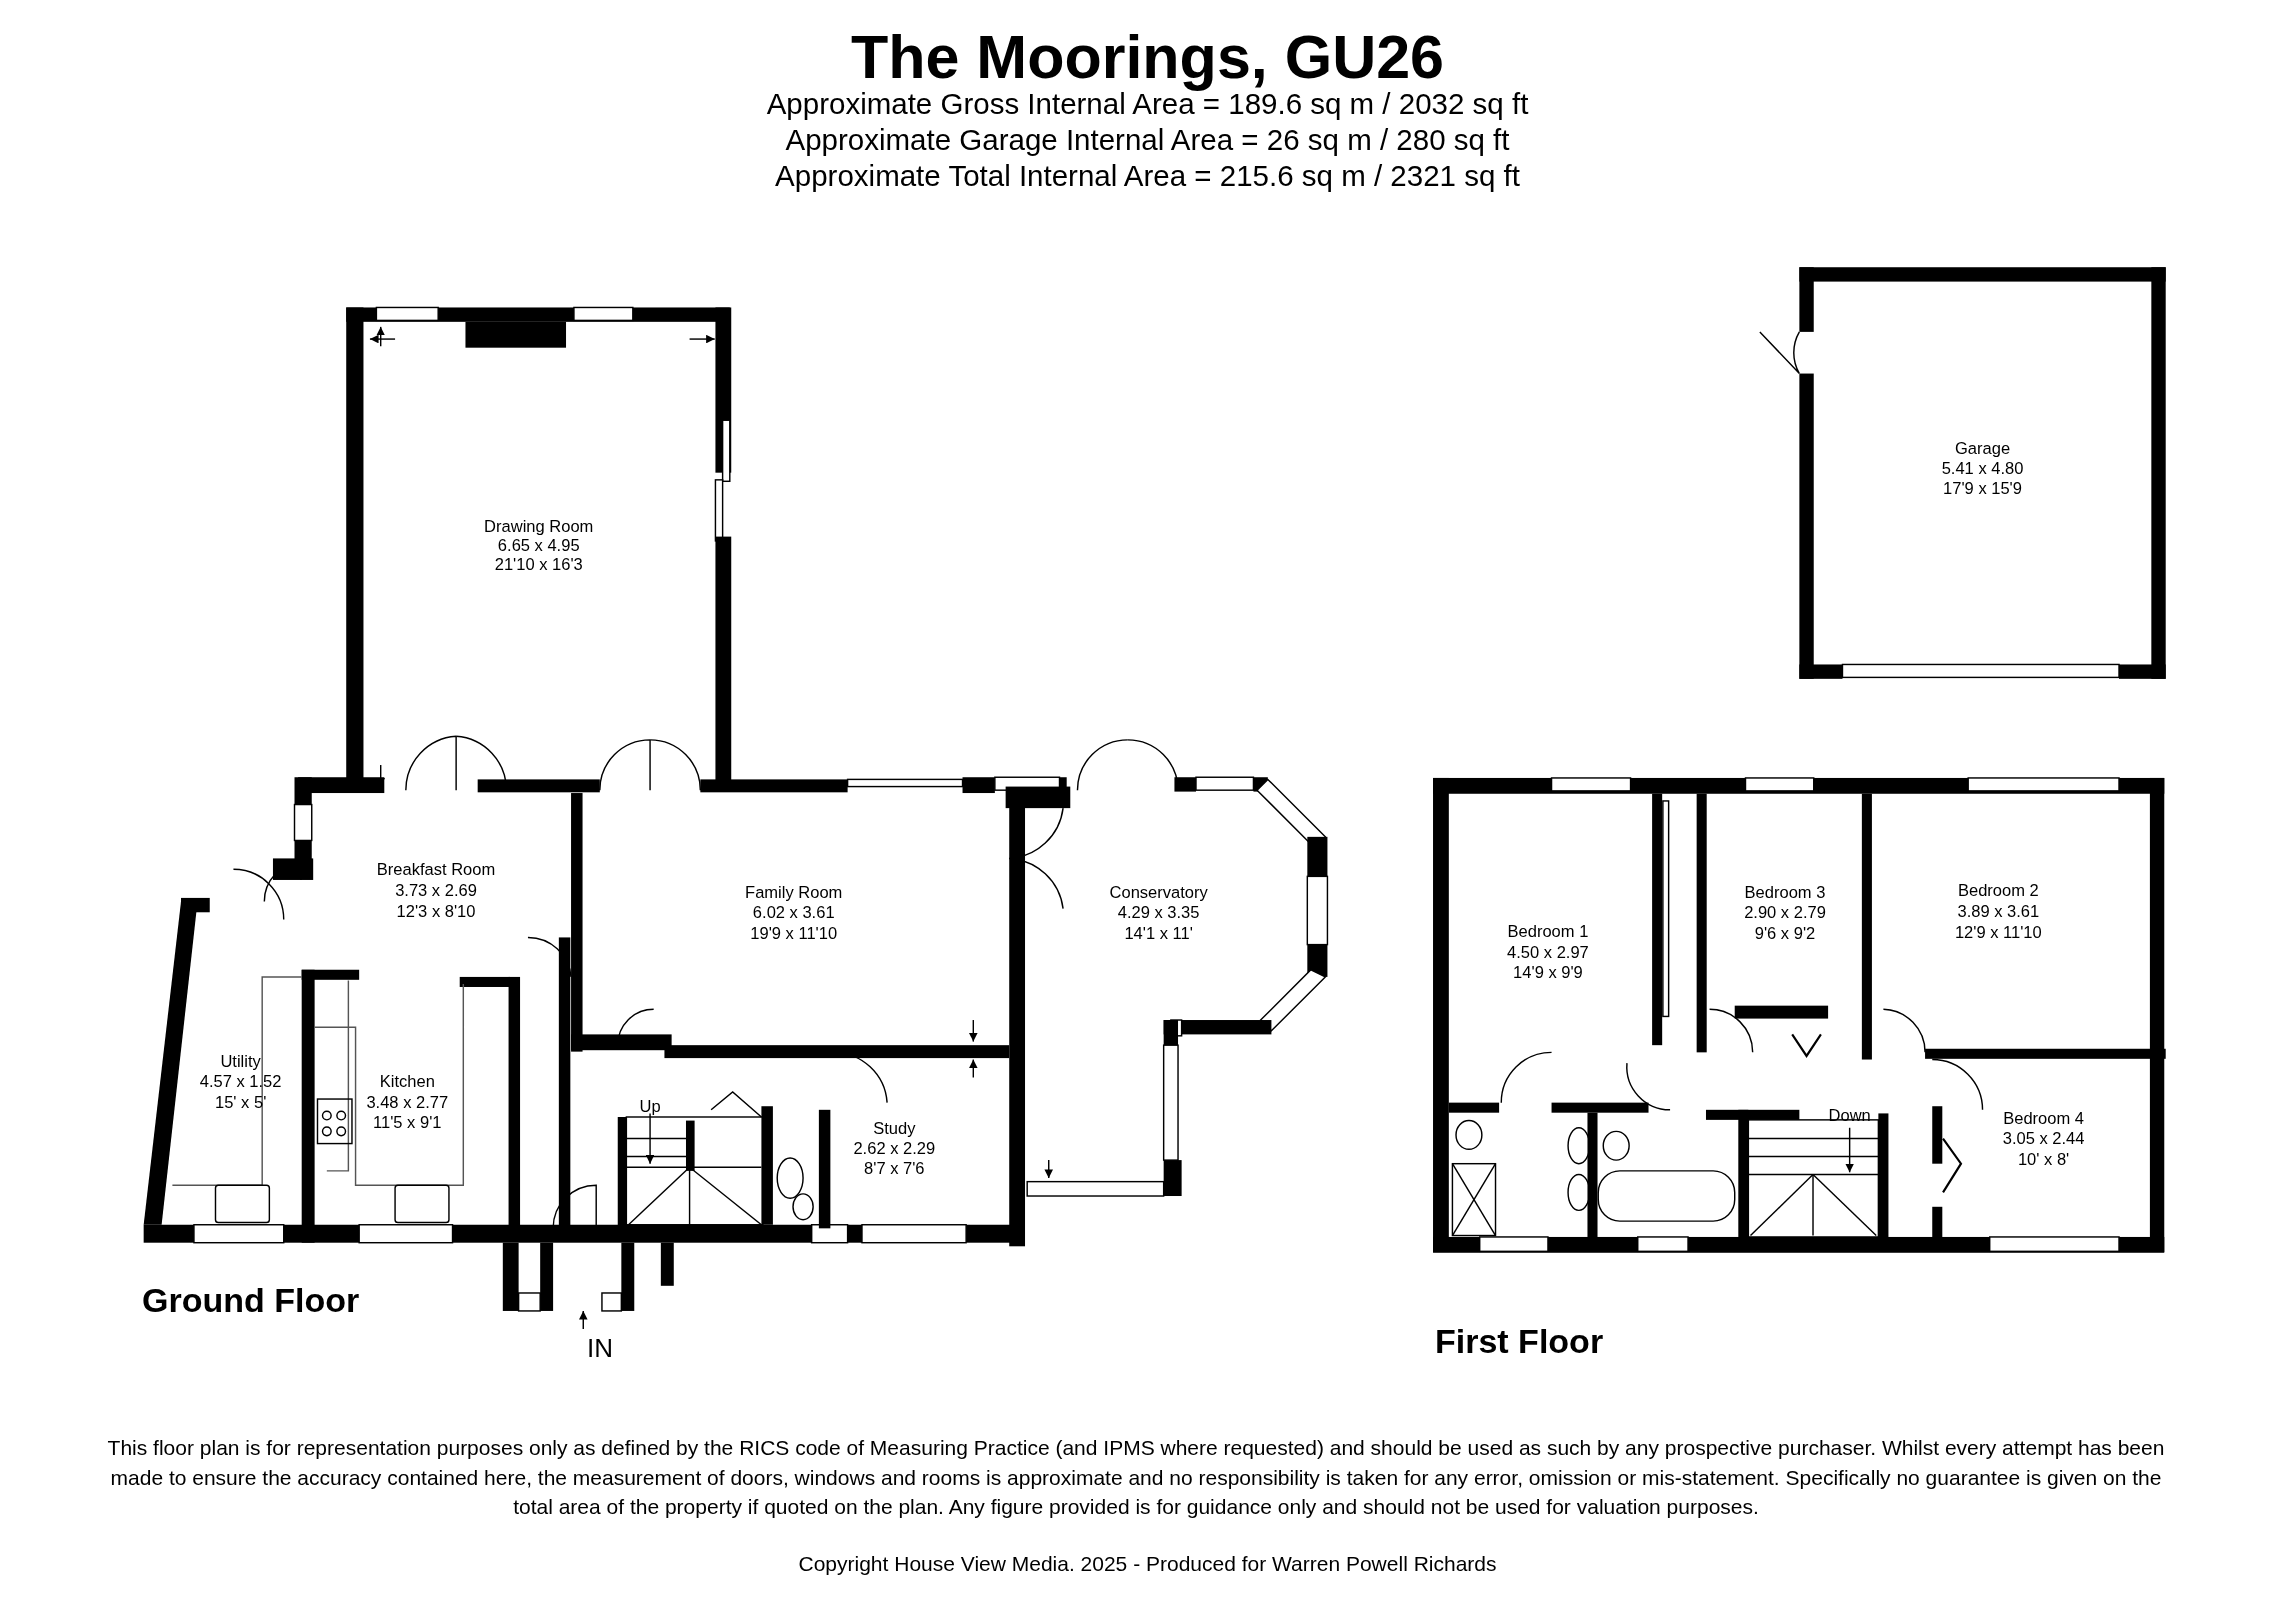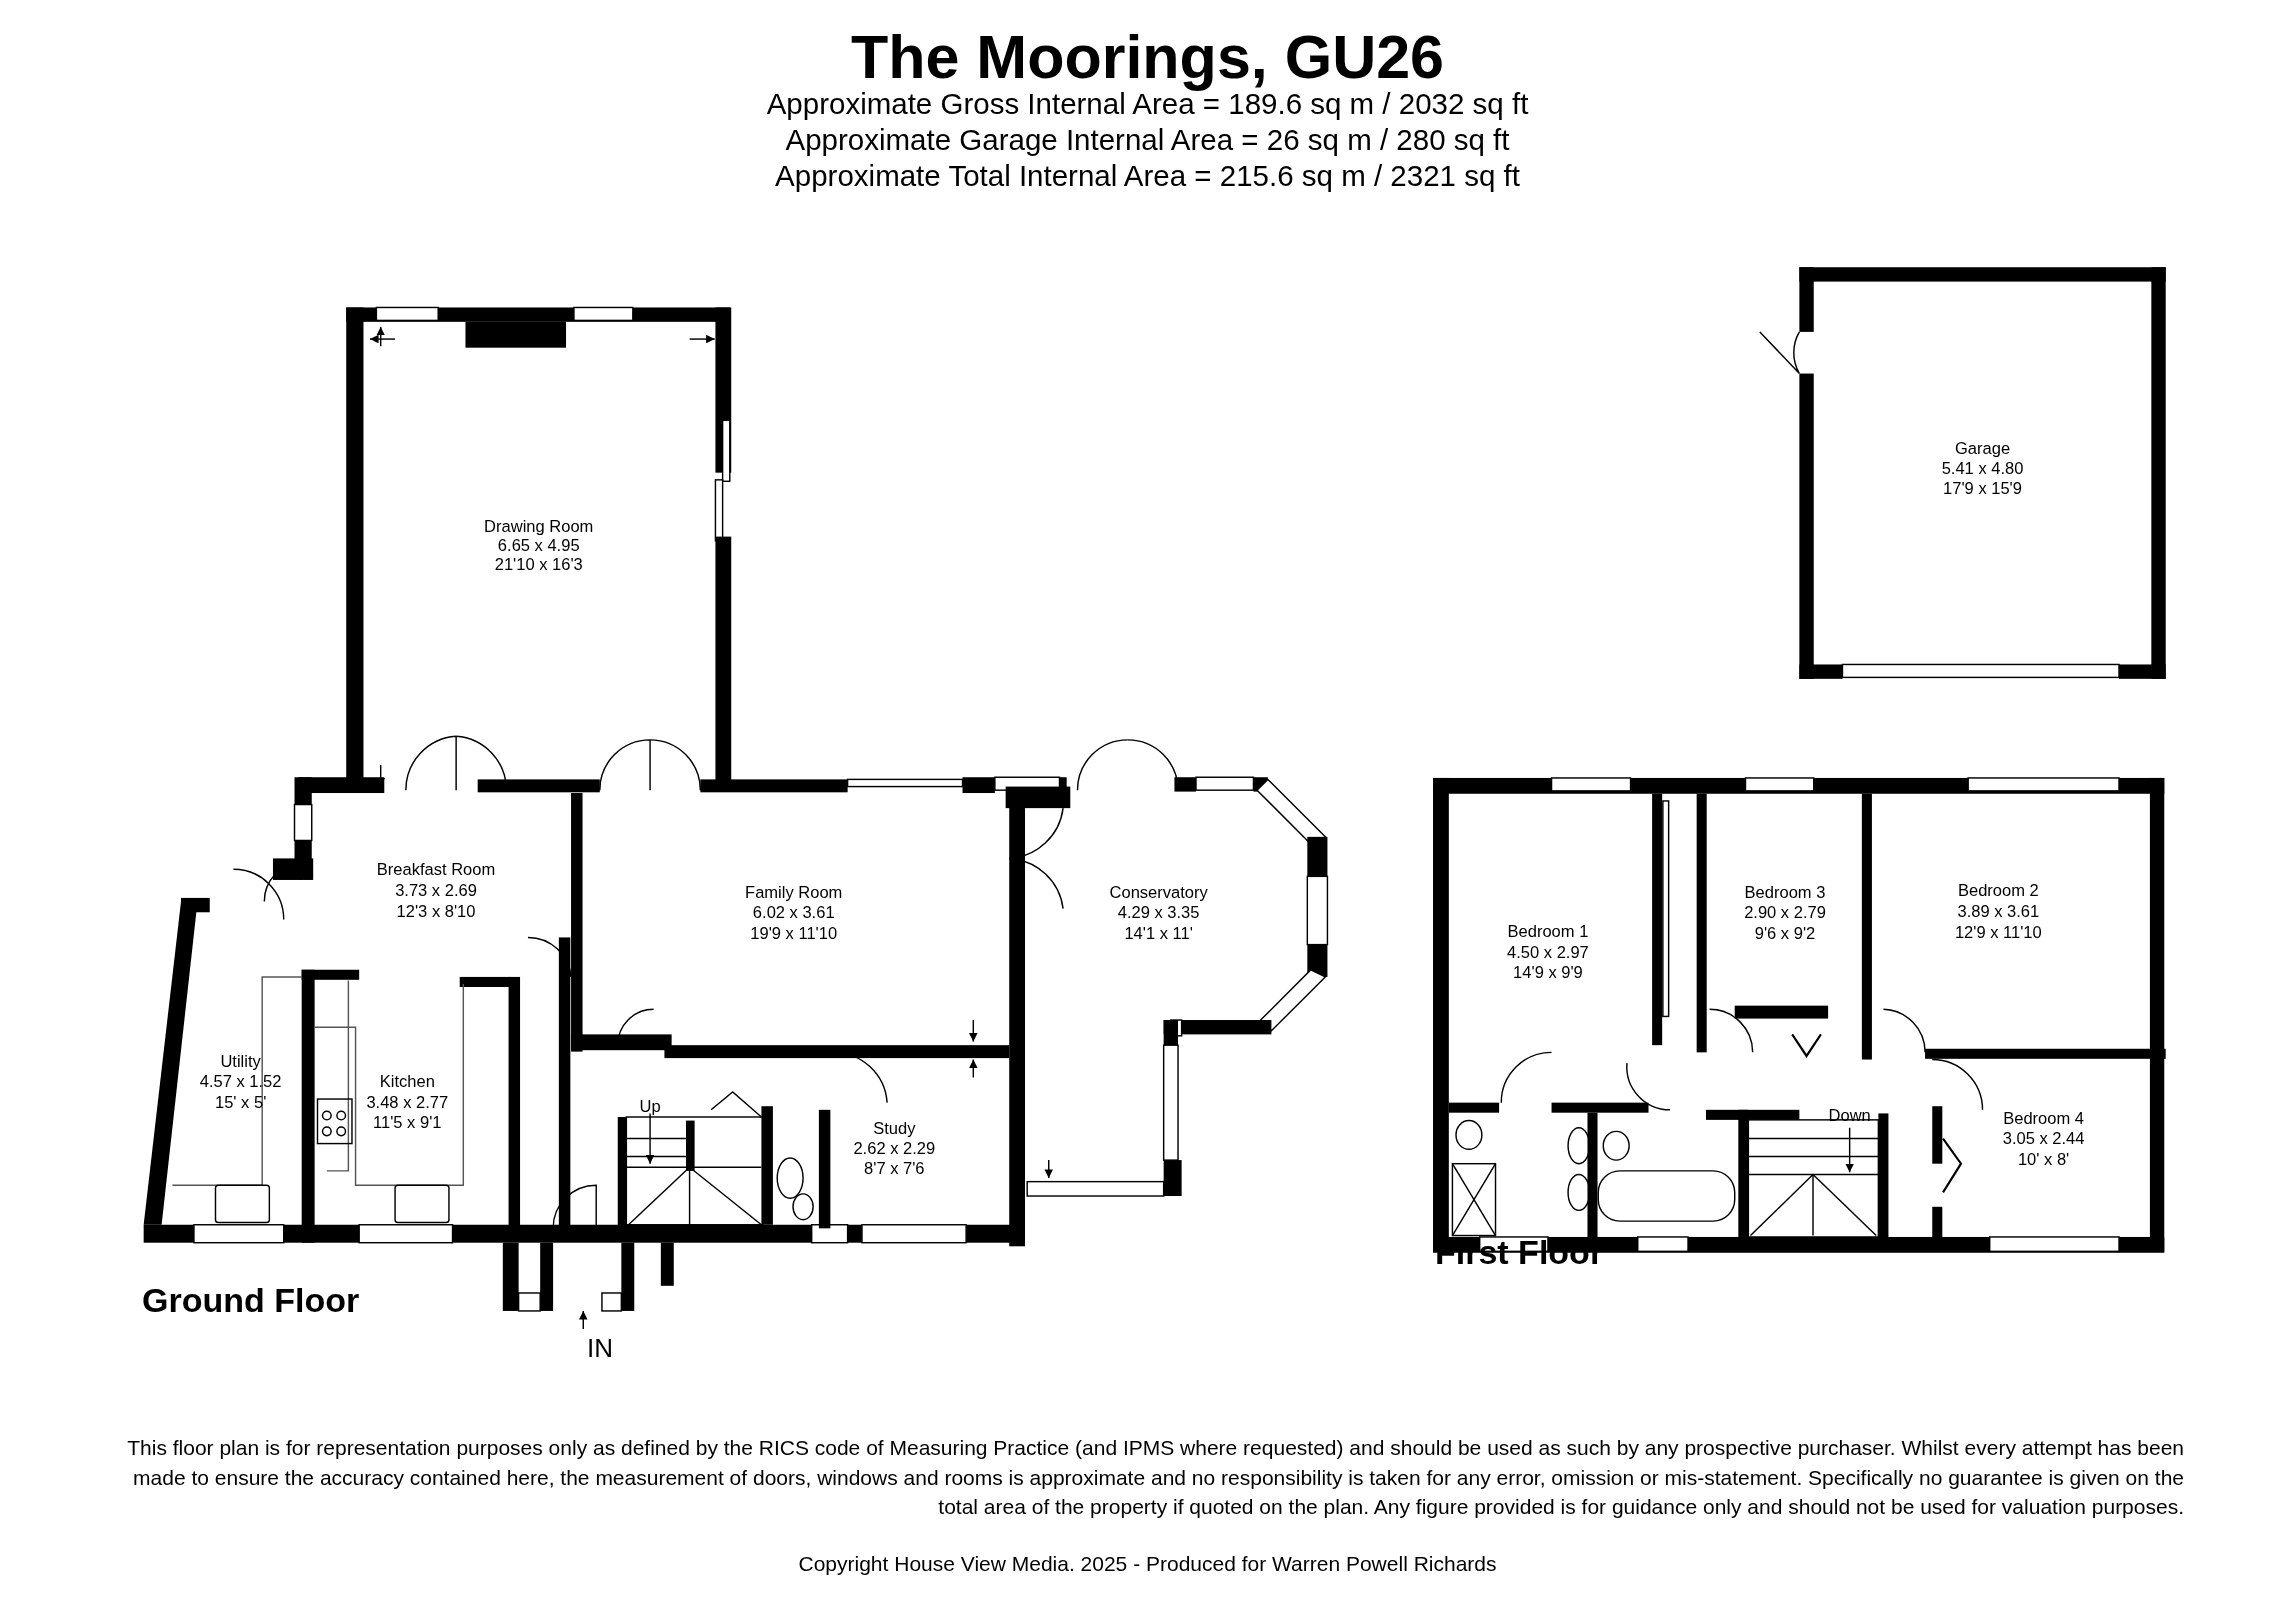--- a/index.html
+++ b/index.html
@@ -9,21 +9,21 @@
   .area-line { font-size: 29.5px; line-height: 36px; }
   svg.plan { position: absolute; left: 0; top: 0; }
   .wall { fill: #000; }
   .win { fill: #fff; stroke: #000; stroke-width: 2; }
   .thin { fill: none; stroke: #000; stroke-width: 2; }
   .med { fill: none; stroke: #000; stroke-width: 3; }
   .grey { fill: none; stroke: #555; stroke-width: 2; }
   .room-label { font-family: "Liberation Sans", sans-serif; font-size: 23px; text-anchor: middle; fill: #000; }
   .floor-label { position: absolute; font-size: 34px; font-weight: bold; }
   .in-label { position: absolute; font-size: 26px; margin-left: 17px; }
-  .disclaimer { position: absolute; left: 104px; top: 1433px; width: 2080px; text-align: right; font-size: 21px; line-height: 29.5px; }
+  .disclaimer { position: absolute; left: 96px; top: 1433px; width: 2080px; text-align: center; font-size: 21px; line-height: 29.5px; }
   .copyright { position: absolute; left: 0; top: 1552px; width: 2295px; text-align: center; font-size: 21px; }
 </style>
 </head>
 <body>
 
 <div class="header">
   <div class="title">The Moorings, GU26</div>
   <div class="area-line">Approximate Gross Internal Area = 189.6 sq m / 2032 sq ft</div>
   <div class="area-line">Approximate Garage Internal Area = 26 sq m / 280 sq ft</div>
   <div class="area-line">Approximate Total Internal Area = 215.6 sq m / 2321 sq ft</div>
@@ -280,17 +280,17 @@
     <g>
       <text class="room-label" x="2845" y="1565">Bedroom 4</text>
       <text class="room-label" x="2845" y="1593">3.05 x 2.44</text>
       <text class="room-label" x="2845" y="1622">10' x 8'</text>
     </g>
   </g>
 </svg>
 
 <div class="floor-label" style="left:142px; top:1281px;">Ground Floor</div>
 <div class="in-label" style="left:570px; top:1333px;">IN</div>
-<div class="floor-label" style="left:1435px; top:1233px;">First Floor</div>
+<div class="floor-label" style="left:1435px; top:1322px;">First Floor</div>
 
 <div class="disclaimer">This floor plan is for representation purposes only as defined by the RICS code of Measuring Practice (and IPMS where requested) and should be used as such by any prospective purchaser. Whilst every attempt has been made to ensure the accuracy contained here, the measurement of doors, windows and rooms is approximate and no responsibility is taken for any error, omission or mis-statement. Specifically no guarantee is given on the total area of the property if quoted on the plan. Any figure provided is for guidance only and should not be used for valuation purposes.</div>
 <div class="copyright">Copyright House View Media. 2025 - Produced for Warren Powell Richards</div>
 
 
 </body></html>

